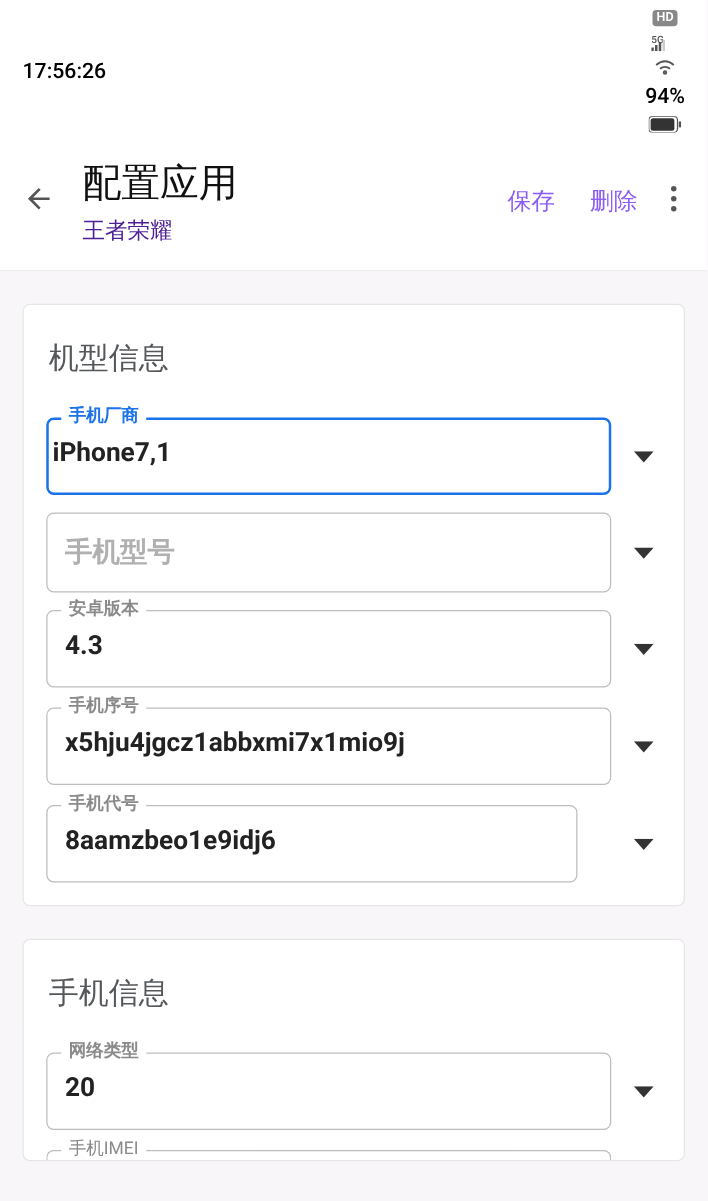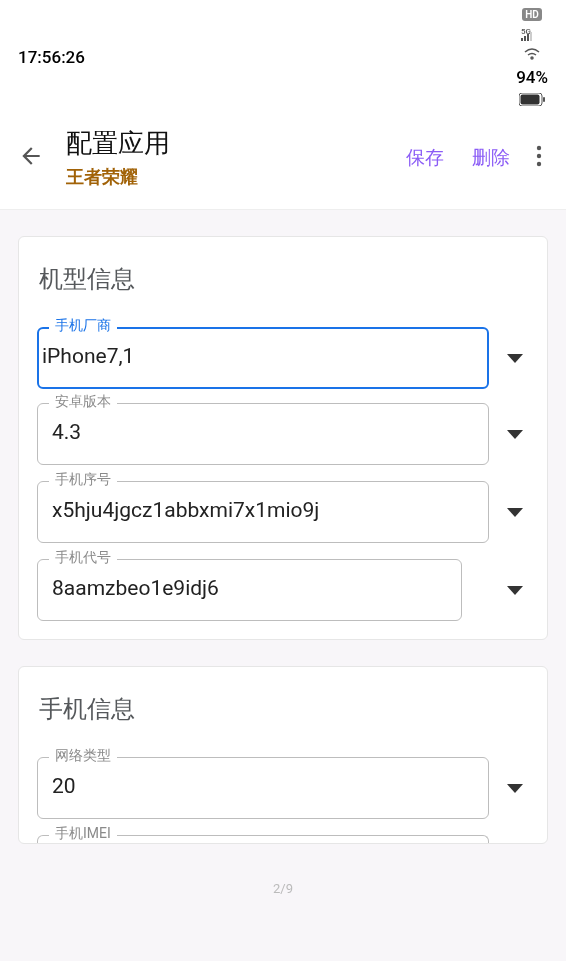--- a/index.html
+++ b/index.html
@@ -7,31 +7,31 @@
     
     .status-bar { display: flex; justify-content: space-between; align-items: center; padding: 8px 18px 6px 18px; font-size: 17px; font-weight: 500; color: #000; background: #fff; }
     .status-left { }
     .status-right { display: flex; align-items: center; gap: 6px; flex-direction: column; }
     .status-icon { display: inline-flex; align-items: center; }
     .hd-badge { background: #888; color: #fff; font-size: 10px; padding: 1px 3px; border-radius: 3px; font-weight: 600; }
     
     .app-bar { display: flex; align-items: center; padding: 14px 18px 20px 18px; background: #fff; border-bottom: 1px solid #eee; }
     .back-btn { flex: 0 0 auto; padding: 8px 14px 8px 0; }
     .title-block { flex: 1; margin-left: 8px; }
-    .title { font-size: 26px; font-weight: 500; color: #111; }
-    .subtitle { font-size: 18px; color: #a16207; margin-top: 4px; font-weight: bold; }
+    .title { font-size: 31px; font-weight: 500; color: #111; }
+    .subtitle { font-size: 18px; color: #4c1d95; margin-top: 4px; }
     .action-btn { font-size: 19px; color: #8b5cf6; padding: 8px 14px; }
     .more-btn { padding: 8px 6px 8px 12px; }
     
     .content { padding: 26px 18px; }
     
     .card { background: #fff; border-radius: 6px; border: 1px solid #e6e6e6; padding: 26px 18px 18px 18px; margin-bottom: 26px; }
     .section-title { font-size: 24px; color: #55585b; font-weight: 400; margin-bottom: 32px; padding-left: 2px; }
     
-    .field-row { display: flex; align-items: center; gap: 12px; margin-bottom: 14px; }
+    .field-row { display: flex; align-items: center; gap: 12px; margin-bottom: 14px; font-weight: bold; }
     .field-row.tight { margin-bottom: 16px; }
     .field-wrap { position: relative; flex: 1; }
     .field-label { position: absolute; top: -10px; left: 12px; background: #fff; padding: 0 6px; font-size: 14px; color: #8a8a8a; }
     .field-label.focused { color: #1a73e8; }
     .field { width: 100%; border: 1.5px solid #bdbdbd; border-radius: 6px; padding: 16px 14px; font-size: 21px; color: #222; background: #fff; min-height: 62px; }
     .field.focused { border: 2.5px solid #1a73e8; padding: 15px 3px; }
     .field.placeholder { color: #b0b0b0; font-size: 22px; }
     .dropdown { flex: 0 0 auto; padding: 8px 6px; }
     
     .page-indicator { position: absolute; bottom: 0; left: 50%; transform: translateX(-50%); font-size: 13px; color: #bbb; }
@@ -106,20 +106,30 @@
         <div class="field-label focused">手机厂商</div>
         <div class="field focused">iPhone7,1</div>
       </div>
       <div class="dropdown">
         <svg width="16" height="10" viewBox="0 0 16 10">
             <path d="M0 0 L8 9 L16 0 Z" fill="#333"></path>
           </svg>
       </div>
     </div>
 
+    <div class="field-row">
+      <div class="field-wrap">
+        <div class="field placeholder">手机型号</div>
+      </div>
+      <div class="dropdown">
+        <svg width="16" height="10" viewBox="0 0 16 10">
+            <path d="M0 0 L8 9 L16 0 Z" fill="#333"></path>
+          </svg>
+      </div>
+    </div>
 
     <div class="field-row tight">
       <div class="field-wrap">
         <div class="field-label">安卓版本</div>
         <div class="field">4.3</div>
       </div>
       <div class="dropdown">
         <svg width="16" height="10" viewBox="0 0 16 10">
             <path d="M0 0 L8 9 L16 0 Z" fill="#333"></path>
           </svg>

